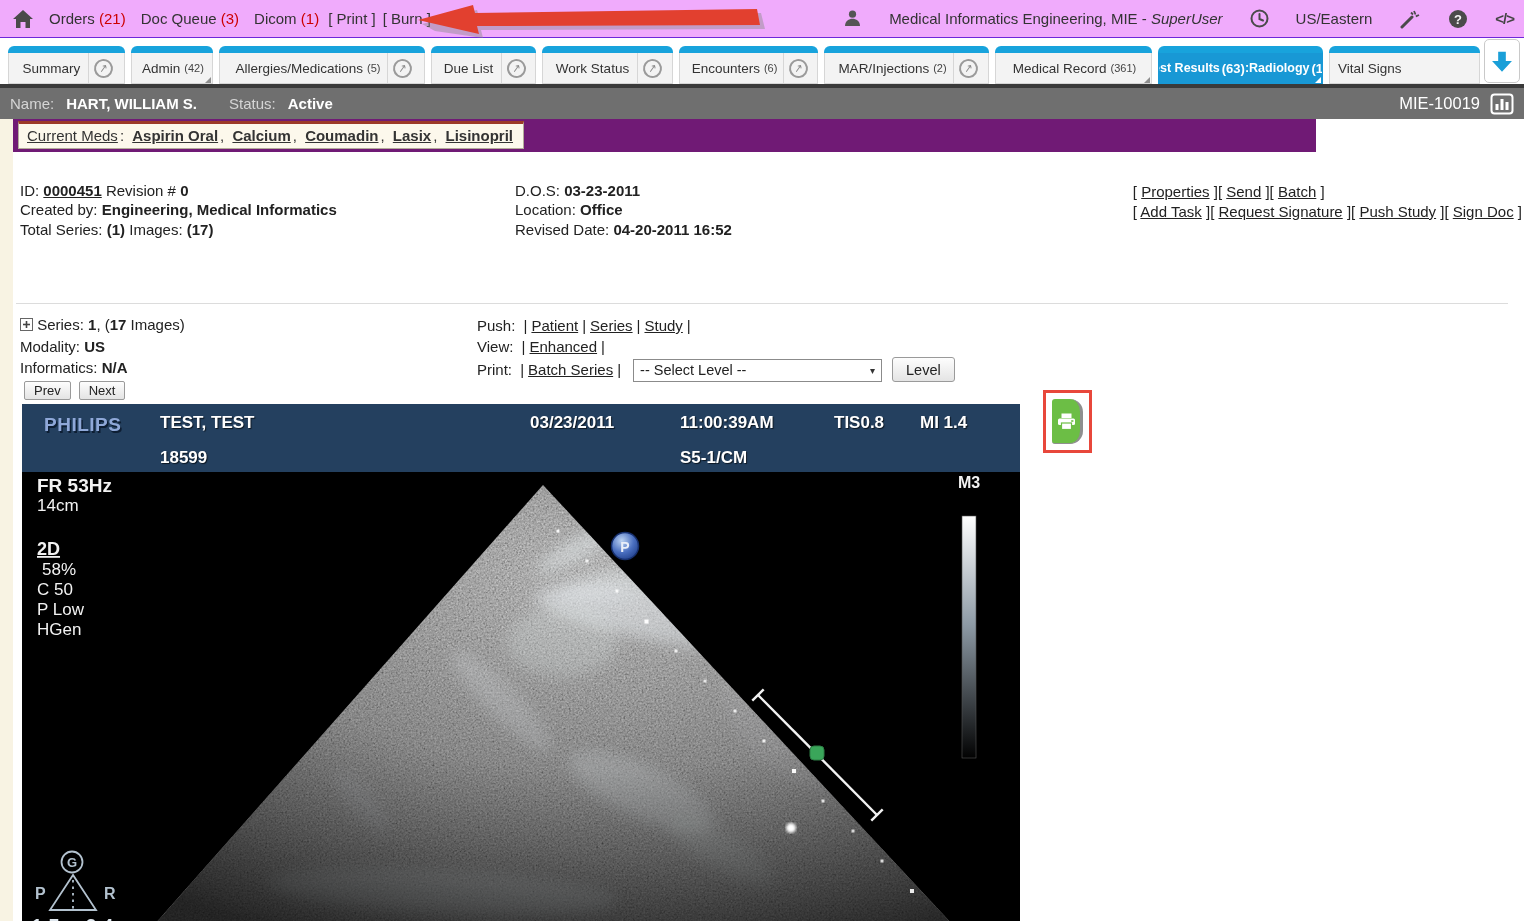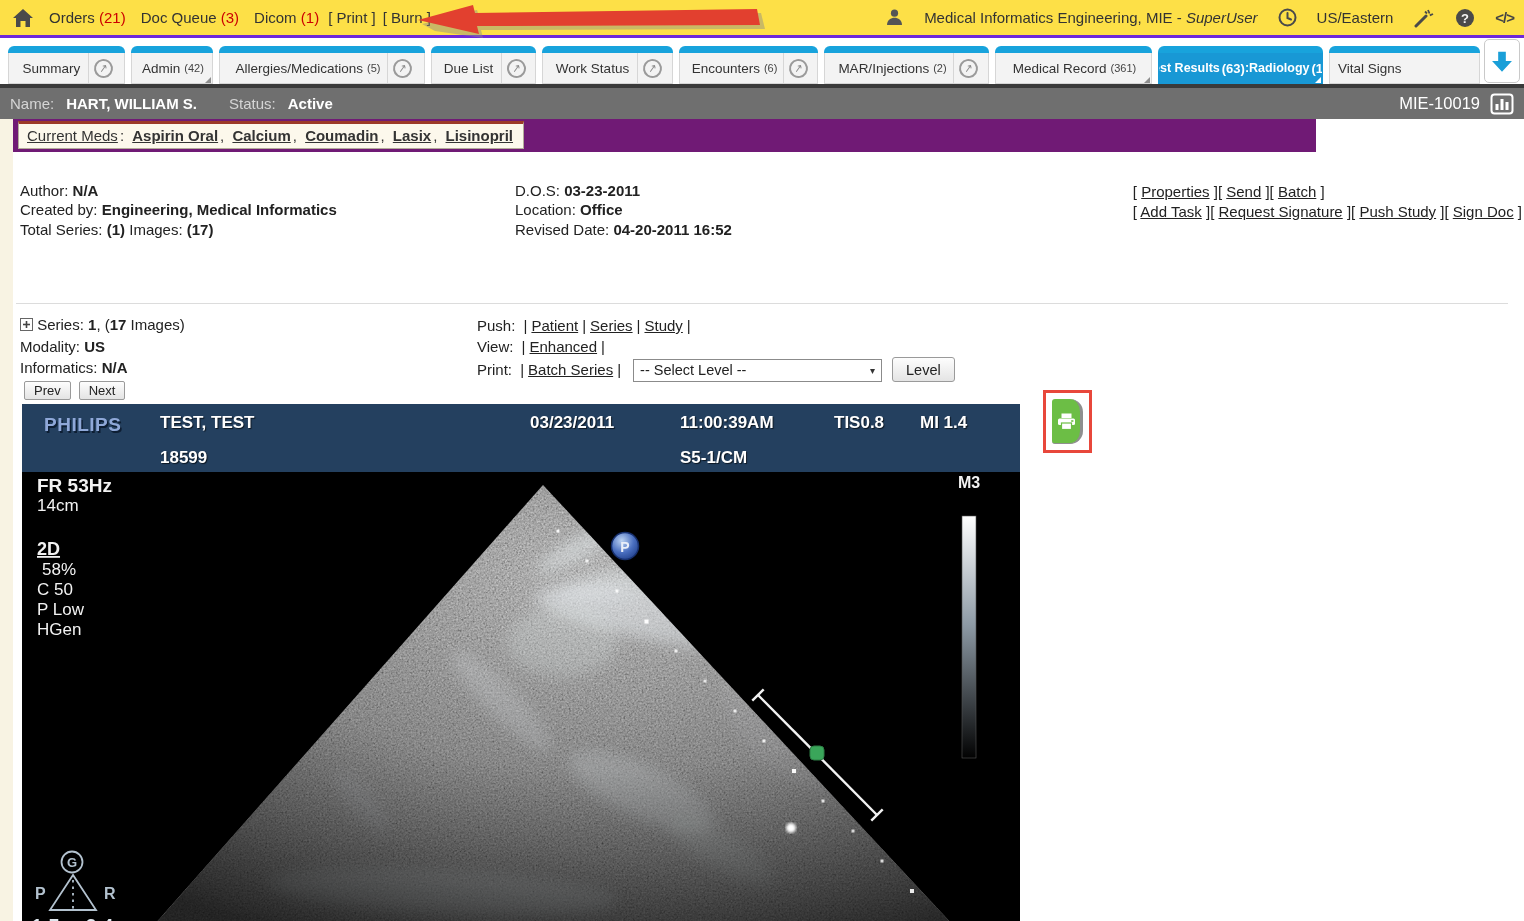--- a/index.html
+++ b/index.html
@@ -1,24 +1,24 @@
 <!DOCTYPE html>
 <html><head>
 <meta charset="utf-8">
 <style>
   * { margin:0; padding:0; box-sizing:border-box; }
   html,body { background:#fff; }
   body { font-family:"Liberation Sans", sans-serif; color:#222; }
   .page { position:relative; width:1524px; height:921px; overflow:hidden; background:#fff; }
 
   
-  .topbar { position:absolute; left:0; top:0; width:1524px; height:38px; background:#fde047;
-            border-bottom:3px solid #6d28d9; display:flex; align-items:center; font-size:15px; color:#333; }
+  .topbar { position:absolute; left:0; top:0; width:1524px; height:38px; background:#f0abfc;
+            border-bottom:1px solid #6d28d9; display:flex; align-items:center; font-size:15px; color:#333; }
   .topbar .left { display:flex; align-items:center; gap:15px; padding-left:12px; }
-  .topbar .right { margin-left:auto; display:flex; align-items:center; gap:20px; padding-right:10px; }
+  .topbar .right { margin-left:auto; display:flex; align-items:center; gap:27px; padding-right:10px; }
   .tb-link { color:#333; cursor:pointer; white-space:nowrap; }
   .tb-count { color:#c00; }
   .role { font-style:italic; }
   .code-glyph { font-weight:bold; color:#444; font-size:15px; letter-spacing:-1px; }
   .arrow-wrap { position:absolute; left:405px; top:1px; width:370px; height:37px; pointer-events:none; }
 
   
   .tabbar { position:absolute; left:0; top:38px; width:1524px; height:46px; background:#fff; }
   .tabs { position:absolute; left:8px; bottom:0; height:38px; display:flex; gap:6px; align-items:flex-end;
           width:1472px; overflow:hidden; }
@@ -288,21 +288,21 @@
       <a>Calcium</a><span>,</span>&nbsp;
       <a>Coumadin</a><span>,</span>&nbsp;
       <a>Lasix</a><span>,</span>&nbsp;
       <a>Lisinopril</a>
     </div>
   </div>
   <div class="leftstrip"></div>
 
   <div class="docinfo">
     <div class="col-a">
-      <div><span>Author:</span> <b>N/A</b></div>
+      <div><span>ID:</span> <a class="doclink bold">0000451</a> <span>Revision #</span> <b>0</b></div>
       <div><span>Created by:</span> <b>Engineering, Medical Informatics</b></div>
       <div><span>Total Series:</span> <b>(1)</b> <span>Images:</span> <b>(17)</b></div>
     </div>
     <div class="col-b">
       <div><span>D.O.S:</span> <b>03-23-2011</b></div>
       <div><span>Location:</span> <b>Office</b></div>
       <div><span>Revised Date:</span> <b>04-20-2011 16:52</b></div>
     </div>
     <div class="col-c">
       <div><span>[ </span><a class="doclink">Properties</a><span> ][ </span><a class="doclink">Send</a><span> ][ </span><a class="doclink">Batch</a><span> ]</span></div>

